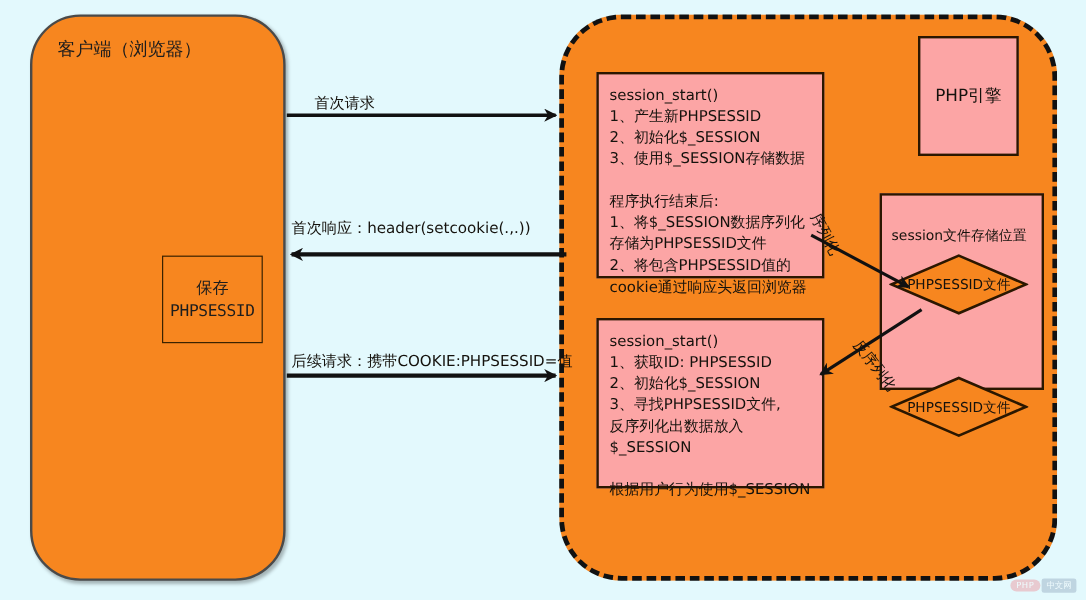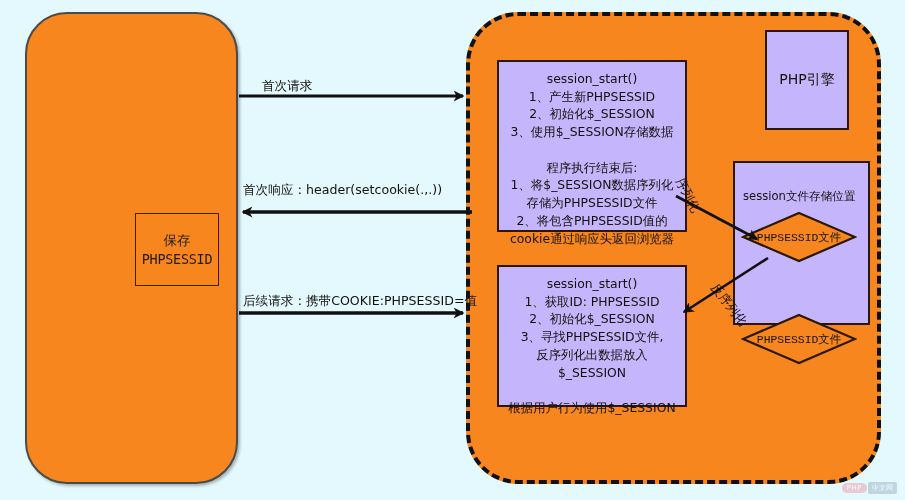--- a/index.html
+++ b/index.html
@@ -76,23 +76,22 @@
     color: #1d1d1d;
     font-weight: 500;
     white-space: nowrap;
     margin-top: 36px;
   }
 
   
   .panel {
     position: absolute;
     border: 2.2px solid #2b1700;
-    background: #c4b5fd;
-    box-sizing: border-box;
-    text-align: center;
+    background: #fca5a5;
+    box-sizing: border-box;
   }
   .panel-inner {
     padding: 8px 9px 6px 9px;
     font-size: 12.4px;
     color: #15120d;
     line-height: 1.43;
     white-space: pre-wrap;
     font-family: "DejaVu Sans", "Liberation Sans", sans-serif;
   }
 
@@ -115,21 +114,20 @@
     font-size: 11.6px;
     color: #15120d;
     white-space: nowrap;
   }
 
   
   .diamond {
     position: absolute;
     width: 116px;
     height: 52px;
-    font-family: Liberation Mono, monospace;
   }
   .diamond svg { position: absolute; left: 0; top: 0; }
   .diamond .dlabel {
     position: absolute;
     left: 0; top: 0;
     width: 116px; height: 52px;
     display: flex; align-items: center; justify-content: center;
     font-size: 11.4px;
     color: #15120d;
     white-space: nowrap;
@@ -190,20 +188,21 @@
     border-radius: 2px;
     padding: 1px 4px;
   }
 </style>
 </head>
 <body>
 
 <div id="canvas">
 
   <div class="client-box"></div>
+  <div class="client-title">客户端（浏览器）</div>
 
   <div class="save-box">
     <div class="l1">保存</div>
     <div class="l2">PHPSESSID</div>
   </div>
 
   <div class="server-box"></div>
   <div class="server-title">服务器</div>
 
   <div class="panel" id="session-box-1">

